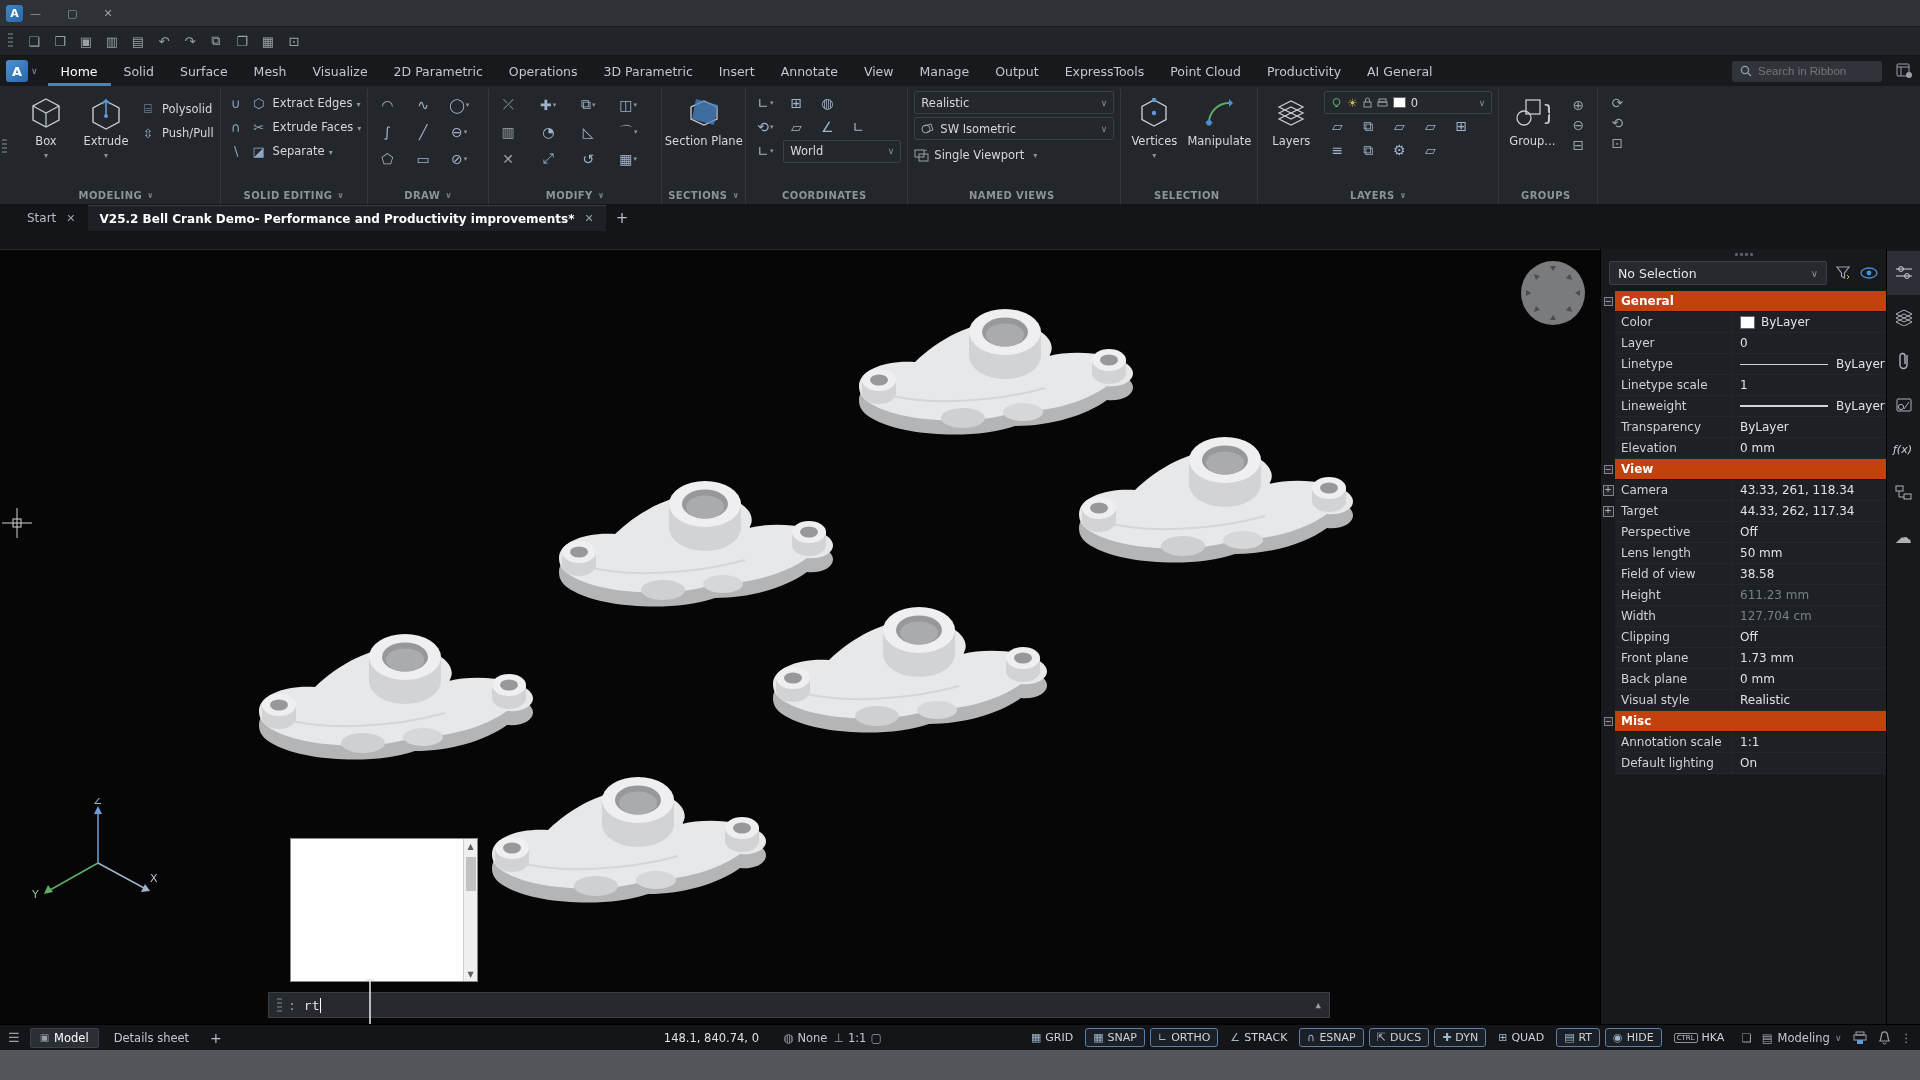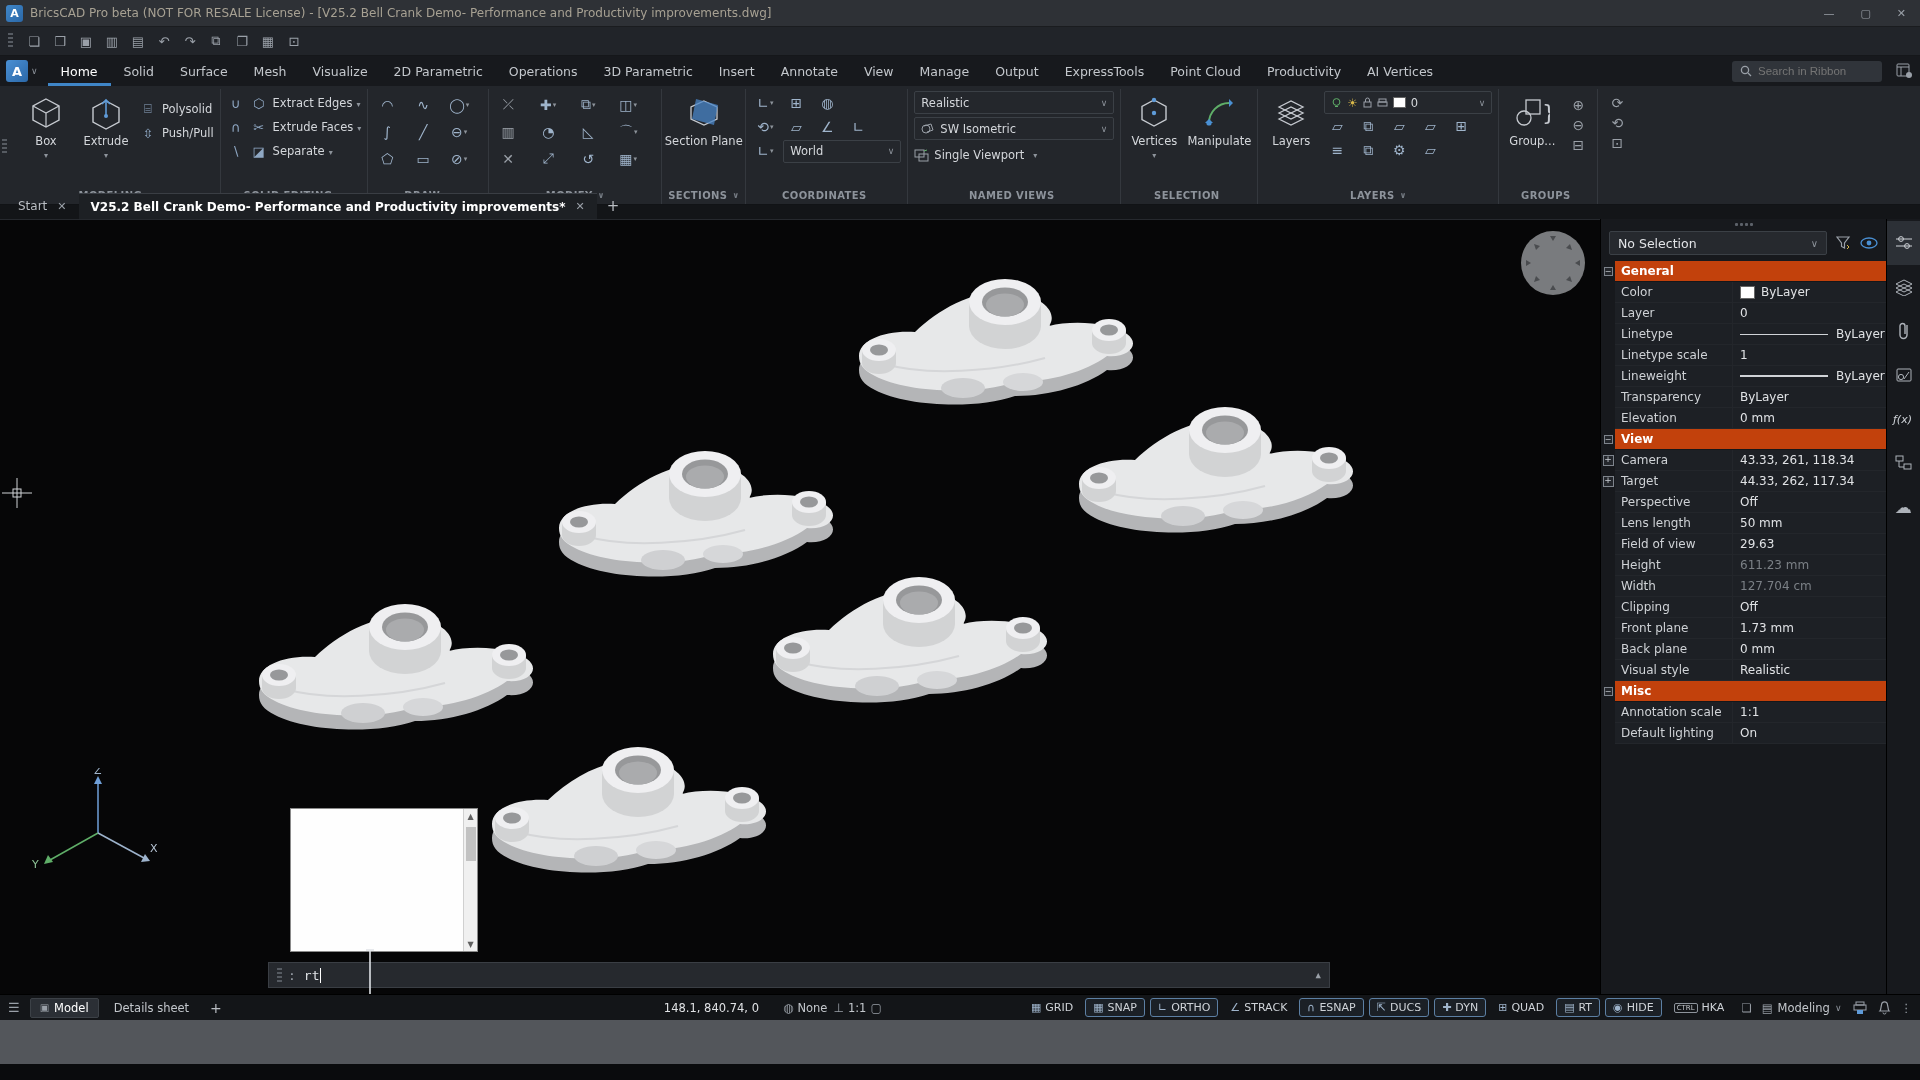--- a/index.html
+++ b/index.html
@@ -36,21 +36,21 @@
 .smallrow .gly{width:18px;text-align:center;color:#8fa8c4;font-size:13px}
 .dditem::after{content:"▾";color:#8d939b;font-size:8px;margin-left:4px}
 .icongrid{display:grid;grid-auto-rows:27px;align-items:center}
 .gicon{width:26px;display:flex;align-items:center;justify-content:center;color:#9fb4cb;font-size:14px}
 .gicon.gy{color:#9aa0a8}
 .gicon.dd::after{content:"▾";font-size:7px;color:#8d939b;margin-left:1px}
 .vstack{display:flex;flex-direction:column;justify-content:flex-start}
 .combo{display:flex;align-items:center;gap:6px;background:#24272c;border:1px solid #3b4046;border-radius:2px;height:23px;padding:0 6px;color:#d4d7db;font-size:11.5px;white-space:nowrap}
 .combo::after{content:"∨";margin-left:auto;font-size:9px;color:#8d939b;padding-left:10px}
 .nv .combo{width:200px;margin-bottom:3px}
-.doctabs{height:14px;background:#131518;display:flex;align-items:flex-end;padding-left:6px}
+.doctabs{height:44px;background:#131518;display:flex;align-items:flex-start;padding-left:15px}
 .dtab{height:26px;display:flex;align-items:center;gap:10px;padding:0 12px;color:#b9bdc3;font-size:12px;white-space:nowrap}
 .dtab.active{background:#1d2024;color:#fff;font-weight:bold;border-top:1px solid #3a3e44}
 .dtab .x{font-size:11px;color:#9aa0a8}
 .dplus{color:#b9bdc3;font-size:15px;padding:0 10px;height:26px;display:flex;align-items:center}
 .main{display:flex;height:775px}
 .viewport{position:relative;width:1600px;height:775px;background:#060607;overflow:hidden;border-top:1px solid #26292e}
 .props{width:286px;background:#17191d;border-left:1px solid #000;display:flex;flex-direction:column}
 .pgrip{height:10px;display:flex;align-items:center;justify-content:center;gap:2px}
 .pgrip i{width:3px;height:3px;background:#5c6169;border-radius:1px}
 .selrow{display:flex;align-items:center;gap:9px;padding:2px 8px 6px 8px}
@@ -102,21 +102,20 @@
 .navdial{position:absolute;left:1518px;top:8px}
 .ucsicon{position:absolute;left:28px;top:548px}
 .crosshair{position:absolute;left:2px;top:258px}
 .ibeam{position:absolute;left:364px;top:728px}
 </style>
 </head>
 <body>
 
 <div class="titlebar">
   <div class="applogo">A</div>
-  <div class="title-text">BricsCAD Pro beta (NOT FOR RESALE License) - [V25.2 Bell Crank Demo- Performance and Productivity improvements.dwg]</div>
   <div class="winbtns">
     <span>—</span>
     <span>▢</span>
     <span>✕</span>
   </div>
 </div>
 
 <div class="qat">
   <div class="grip"></div>
   <span class="qicon">
@@ -201,21 +200,21 @@
     <div class="rtab">
       <span>ExpressTools</span>
     </div>
     <div class="rtab">
       <span>Point Cloud</span>
     </div>
     <div class="rtab">
       <span>Productivity</span>
     </div>
     <div class="rtab">
-      <span>AI Vertices</span>
+      <span>AI General</span>
     </div>
   <div class="tab-spacer"></div>
   <div class="searchbox">
     <svg width="12" height="12" viewBox="0 0 12 12">
         <circle cx="5" cy="5" r="3.6" fill="none" stroke="#9aa0a8" stroke-width="1.3"></circle>
         <line x1="8" y1="8" x2="11" y2="11" stroke="#9aa0a8" stroke-width="1.3"></line>
       </svg>
     <input type="text" placeholder="Search in Ribbon" style="">
   </div>
   <svg class="ribcfg" width="18" height="16" viewBox="0 0 18 16">
@@ -796,21 +795,21 @@
         <span class="pval">Off</span>
       </div>
       <div class="prow">
         <span class="gut"></span>
         <span class="plabel">Lens length</span>
         <span class="pval">50 mm</span>
       </div>
       <div class="prow">
         <span class="gut"></span>
         <span class="plabel">Field of view</span>
-        <span class="pval">29.63</span>
+        <span class="pval">38.58</span>
       </div>
       <div class="prow dim">
         <span class="gut"></span>
         <span class="plabel">Height</span>
         <span class="pval">611.23 mm</span>
       </div>
       <div class="prow dim">
         <span class="gut"></span>
         <span class="plabel">Width</span>
         <span class="pval">127.704 cm</span>

